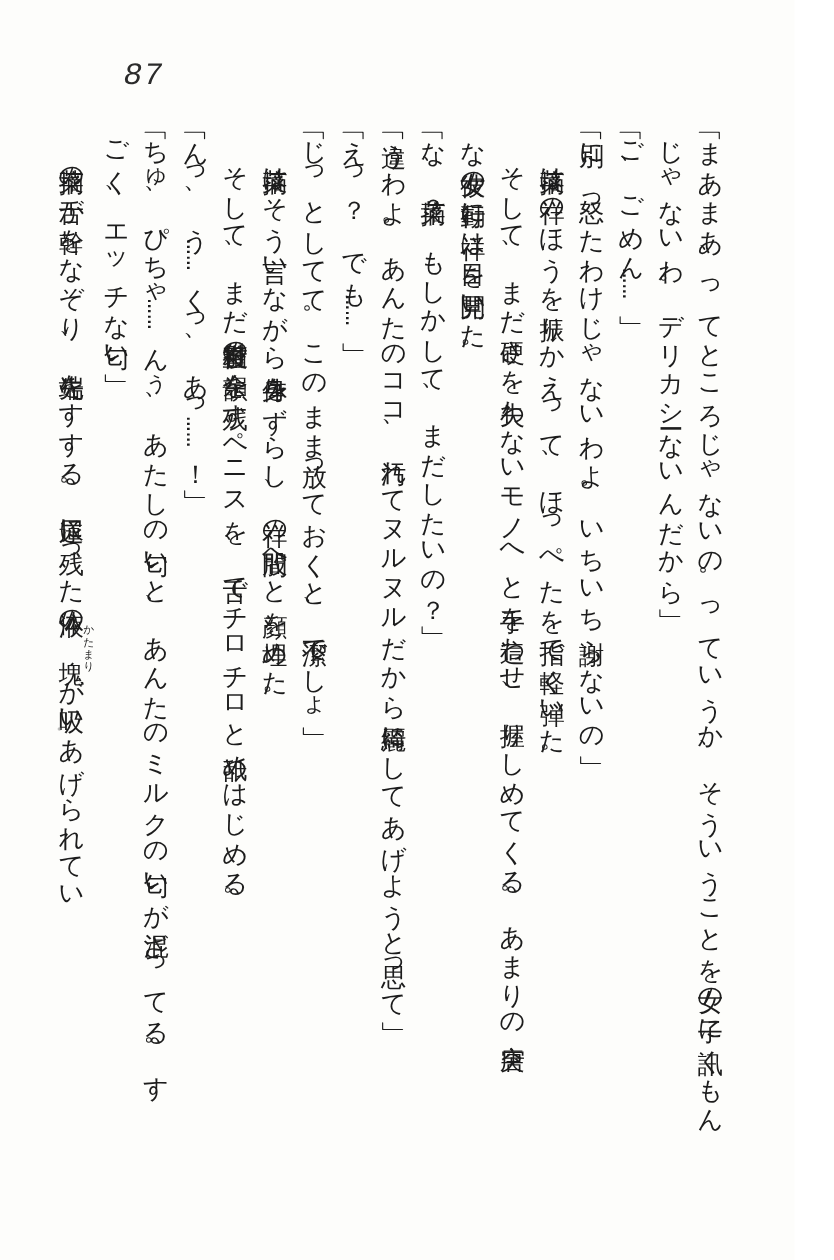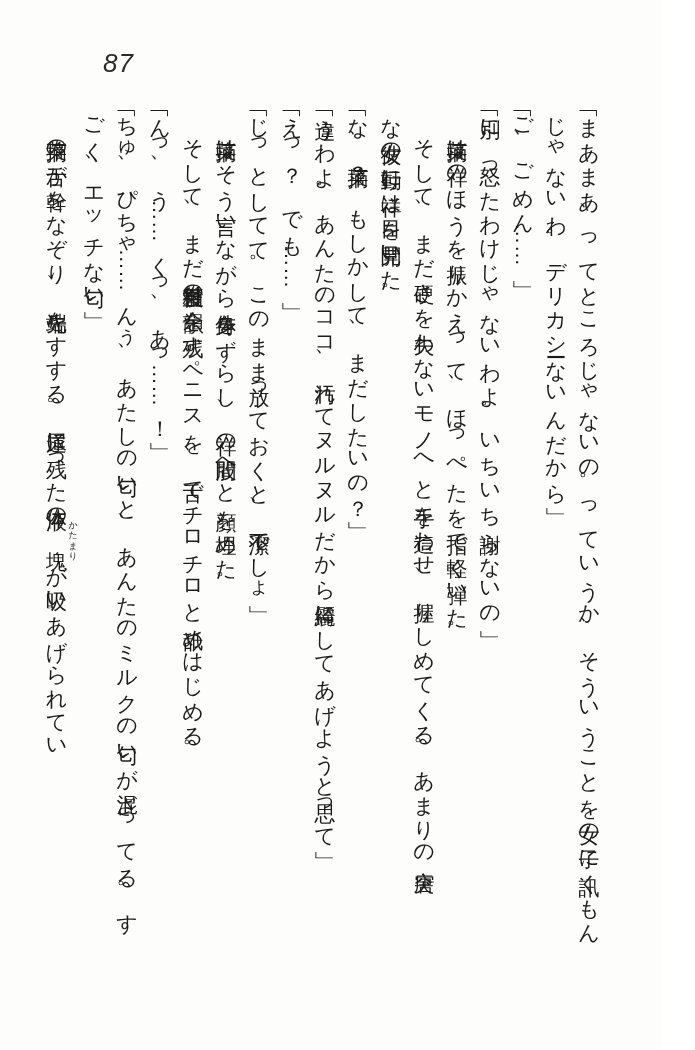--- a/index.html
+++ b/index.html
@@ -5,21 +5,21 @@
   html, body {
     margin: 0;
     padding: 0;
   }
   .page {
     position: relative;
     width: 662px;
     height: 1050px;
     background: #fdfdfb;
     overflow: hidden;
-    font-family: Liberation Sans, sans-serif;
+    font-family: Liberation Mono, monospace;
   }
   .page-number {
     position: absolute;
     top: 48px;
     left: 103px;
     font-size: 26px;
     font-style: italic;
     color: #2b2b2b;
     letter-spacing: 1px;
   }

